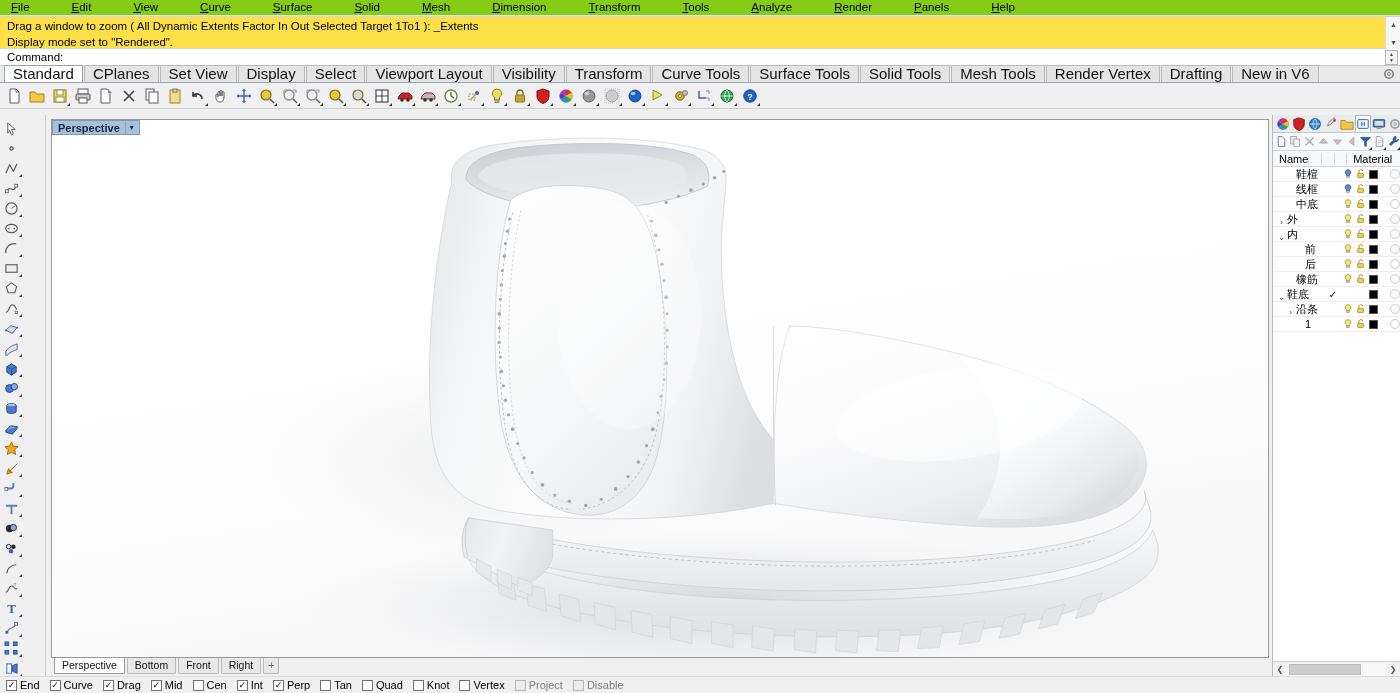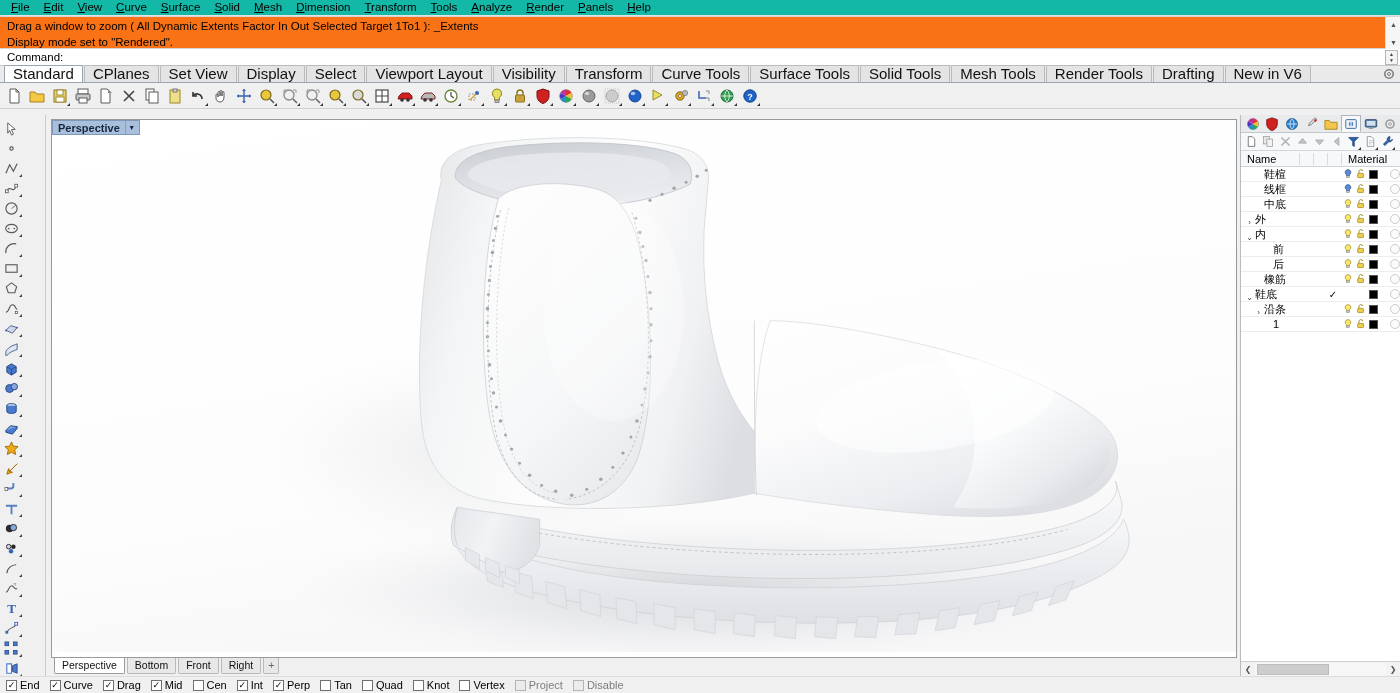--- a/index.html
+++ b/index.html
@@ -9,34 +9,35 @@
     overflow: hidden;
     font-family: "Liberation Sans", sans-serif;
     font-size: 11px;
     color: #000;
     background: #f0f0f0;
   }
   #app { width: 1400px; height: 693px; position: relative; background: #f0f0f0; }
 
   
   #menubar {
-    height: 16px; background: #14b8a6;
+    height: 16px; background: #84cc16;
     display: flex; align-items: center;
     padding-left: 4px;
     border-bottom: 1px solid #e2e2e2;
+    gap: 28px;
   }
   .menu-item {
     padding: 1px 7px; font-size: 11.5px; line-height: 13px;
     white-space: nowrap; cursor: default;
   }
   .menu-item u { text-decoration: underline; }
 
   
   #cmdhistory {
-    height: 33px; background: #f97316;
+    height: 33px; background: #fde047;
     border-top: 1px solid #d5d5d5;
     border-bottom: 1px solid #d5d5d5;
     position: relative;
     padding: 1px 16px 0 7px;
   }
   .cmdline { font-size: 11.5px; line-height: 16px; white-space: nowrap; color: #000; }
   #histscroll {
     position: absolute; right: 0; top: 0; width: 15px; height: 33px;
     background: #f6f6f6; border-left: 1px solid #ddd;
     display: flex; flex-direction: column; justify-content: space-between;
@@ -175,21 +176,21 @@
     background: #e8e8e8;
     border: 1px solid #b9b9b9; border-top: none;
     border-radius: 0 0 2px 2px;
     margin-right: 2px; color: #111;
   }
   .vtab.active { background: #ffffff; border-color: #9a9a9a; }
   .vtab.plus { padding: 1px 4px; color: #667; }
 
   
   #rightpanel {
-    width: 160px; background: #f4f4f4;
+    width: 128px; background: #f4f4f4;
     border-left: 1px solid #b8bcc2;
     display: flex; flex-direction: column;
   }
   #panel-tabs {
     height: 18px; display: flex; align-items: center;
     background: #e8eaec; border-bottom: 1px solid #c3c7cc;
     padding-left: 2px; position: relative;
   }
   .ptab {
     width: 20px; height: 17px;
@@ -335,21 +336,21 @@
       <div class="ttab">Set View</div>
       <div class="ttab">Display</div>
       <div class="ttab">Select</div>
       <div class="ttab">Viewport Layout</div>
       <div class="ttab">Visibility</div>
       <div class="ttab">Transform</div>
       <div class="ttab">Curve Tools</div>
       <div class="ttab">Surface Tools</div>
       <div class="ttab">Solid Tools</div>
       <div class="ttab">Mesh Tools</div>
-      <div class="ttab">Render Tools</div>
+      <div class="ttab">Render Vertex</div>
       <div class="ttab">Drafting</div>
       <div class="ttab">New in V6</div>
       <svg id="tabgear" viewBox="0 0 12 12">
       <circle cx="6" cy="6" r="4.2" fill="none" stroke="#808080" stroke-width="1.6"></circle>
       <circle cx="6" cy="6" r="1.5" fill="#f0f0f0" stroke="#808080" stroke-width="1"></circle>
     </svg>
   </div>
 
   <div id="toolbar">
       <div class="tbtn">

